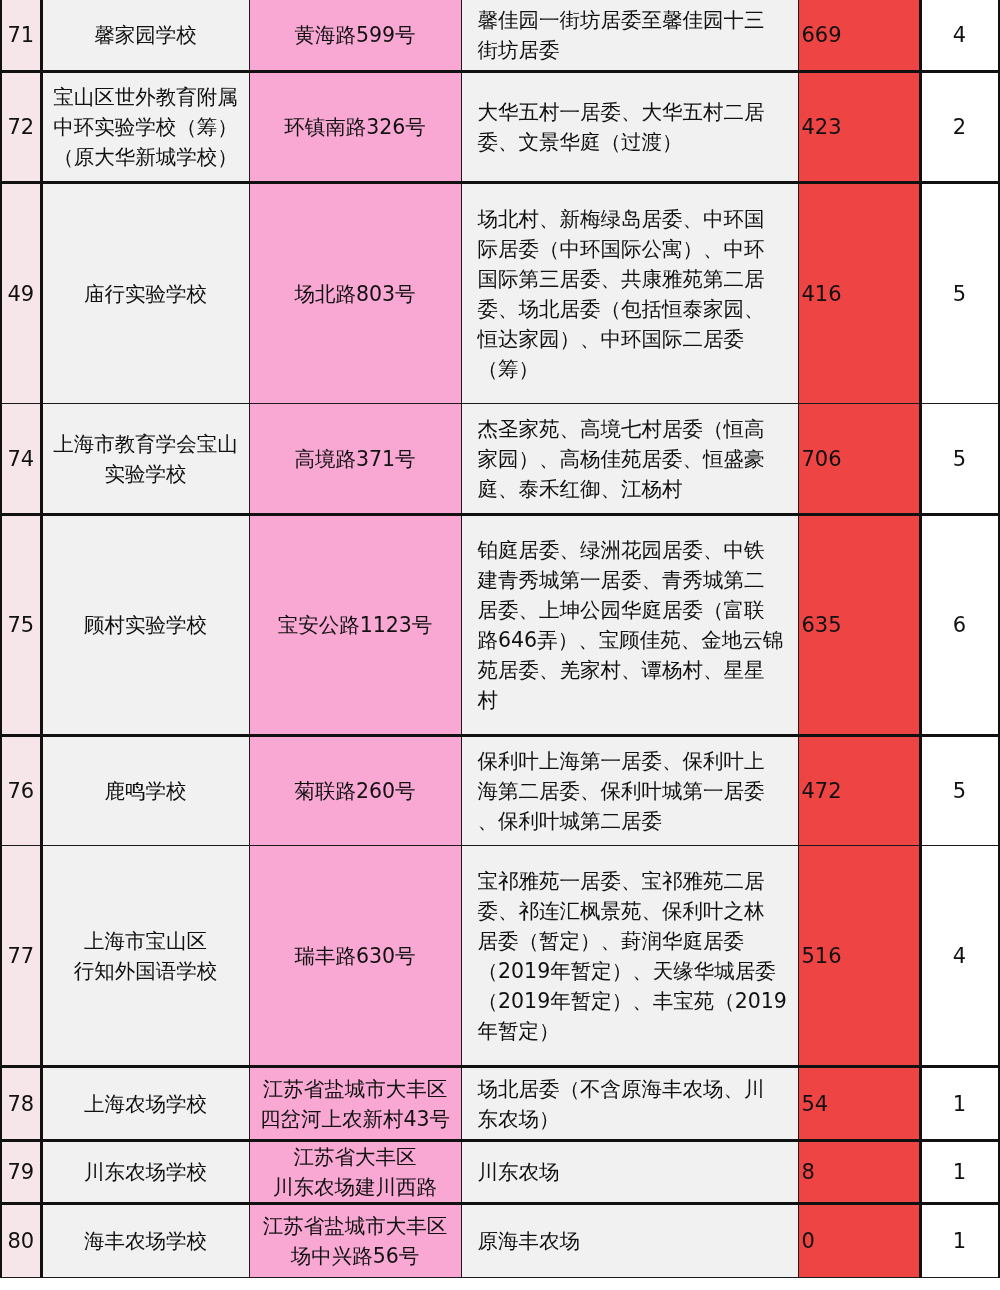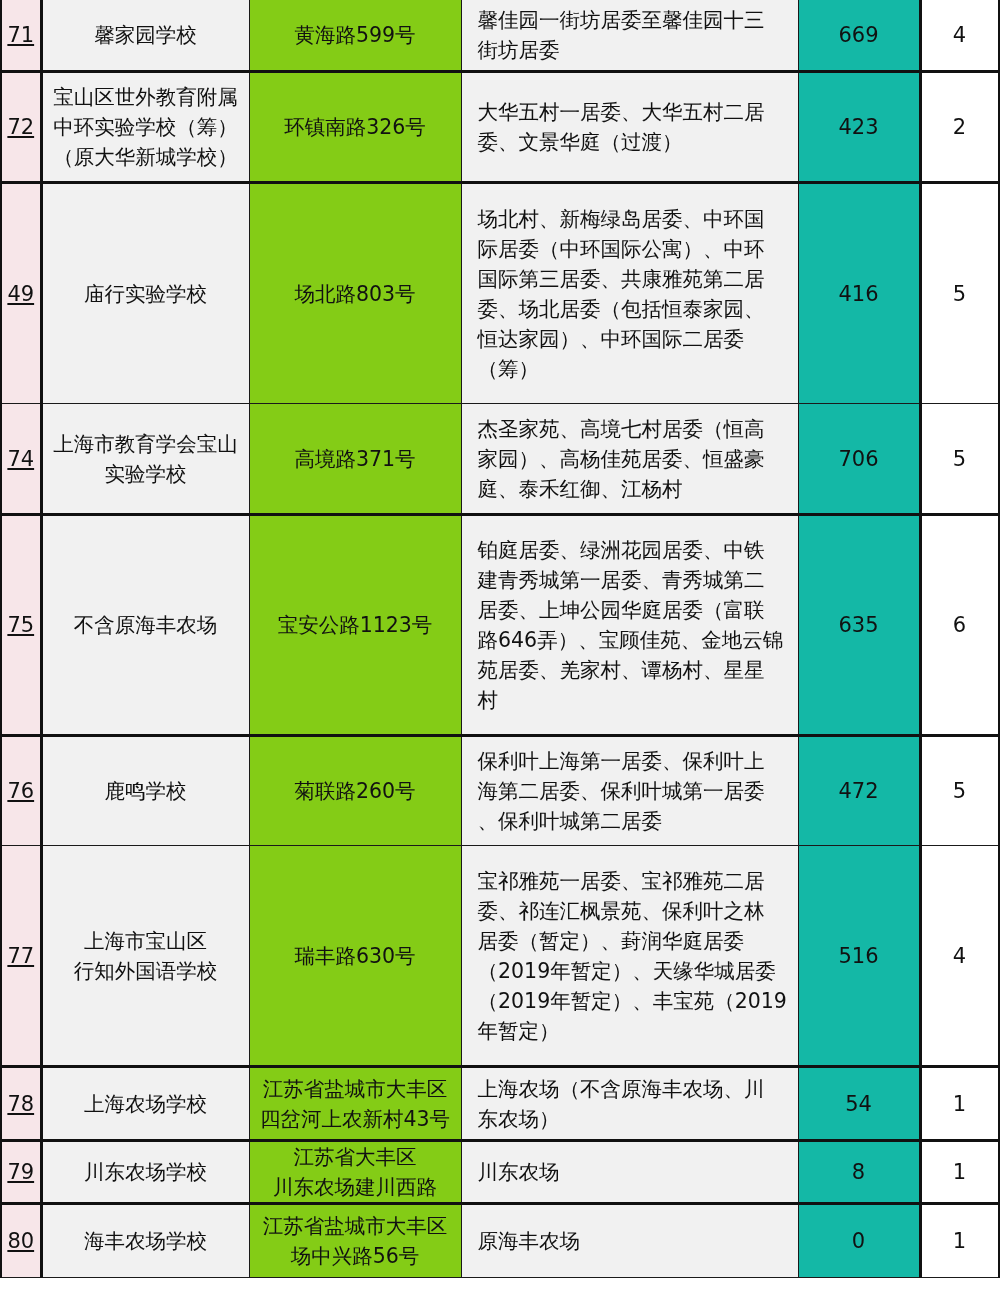--- a/index.html
+++ b/index.html
@@ -13,25 +13,25 @@
   }
   td {
     border: 1px solid #1a1a1a;
     padding: 0 3px;
     font-size: 20.5px;
     line-height: 30px;
     vertical-align: middle;
     overflow: hidden;
   }
   tr.thick td { border-bottom: 3px solid #111; }
-  td.c-no { background: #f7e6e9; text-align: center; border-right: 3px solid #111; border-left: 2px solid #111; font-size: 21px; padding: 0; text-decoration: underline; }
+  td.c-no { background: #f7e6e9; text-align: center; border-right: 3px solid #111; border-left: 2px solid #111; font-size: 21px; padding: 0; }
   td.c-name { background: #f1f1f1; text-align: center; }
-  td.c-addr { background: #84cc16; text-align: center; }
+  td.c-addr { background: #f9a8d4; text-align: center; }
   td.c-area { background: #f1f1f1; text-align: left; padding-left: 16px; }
-  td.c-count { background: #14b8a6; text-align: center; font-size: 21px; border-right: 3px solid #111; }
+  td.c-count { background: #ef4444; font-size: 21px; border-right: 3px solid #111; }
   td.c-classes { background: #ffffff; text-align: center; font-size: 21px; border-right: 3px solid #111; }
   .ml { white-space: pre-line; }
 </style>
 </head>
 <body>
 
 <table>
   <colgroup>
     <col style="width:40px">
     <col style="width:208px">
@@ -84,21 +84,21 @@
     <td class="c-addr ml">高境路371号</td>
     <td class="c-area ml">杰圣家苑、高境七村居委（恒高
 家园）、高杨佳苑居委、恒盛豪
 庭、泰禾红御、江杨村</td>
     <td class="c-count">706</td>
     <td class="c-classes">5</td>
   </tr>
 
   <tr class="thick" style="height: 221px;">
     <td class="c-no">75</td>
-    <td class="c-name ml">不含原海丰农场</td>
+    <td class="c-name ml">顾村实验学校</td>
     <td class="c-addr ml">宝安公路1123号</td>
     <td class="c-area ml">铂庭居委、绿洲花园居委、中铁
 建青秀城第一居委、青秀城第二
 居委、上坤公园华庭居委（富联
 路646弄）、宝顾佳苑、金地云锦
 苑居委、羌家村、谭杨村、星星
 村</td>
     <td class="c-count">635</td>
     <td class="c-classes">6</td>
   </tr>
@@ -127,21 +127,21 @@
 年暂定）</td>
     <td class="c-count">516</td>
     <td class="c-classes">4</td>
   </tr>
 
   <tr class="thick" style="height: 74px;">
     <td class="c-no">78</td>
     <td class="c-name ml">上海农场学校</td>
     <td class="c-addr ml">江苏省盐城市大丰区
 四岔河上农新村43号</td>
-    <td class="c-area ml">上海农场（不含原海丰农场、川
+    <td class="c-area ml">场北居委（不含原海丰农场、川
 东农场）</td>
     <td class="c-count">54</td>
     <td class="c-classes">1</td>
   </tr>
 
   <tr class="thick" style="height: 55px;">
     <td class="c-no">79</td>
     <td class="c-name ml">川东农场学校</td>
     <td class="c-addr ml">江苏省大丰区
 川东农场建川西路</td>

